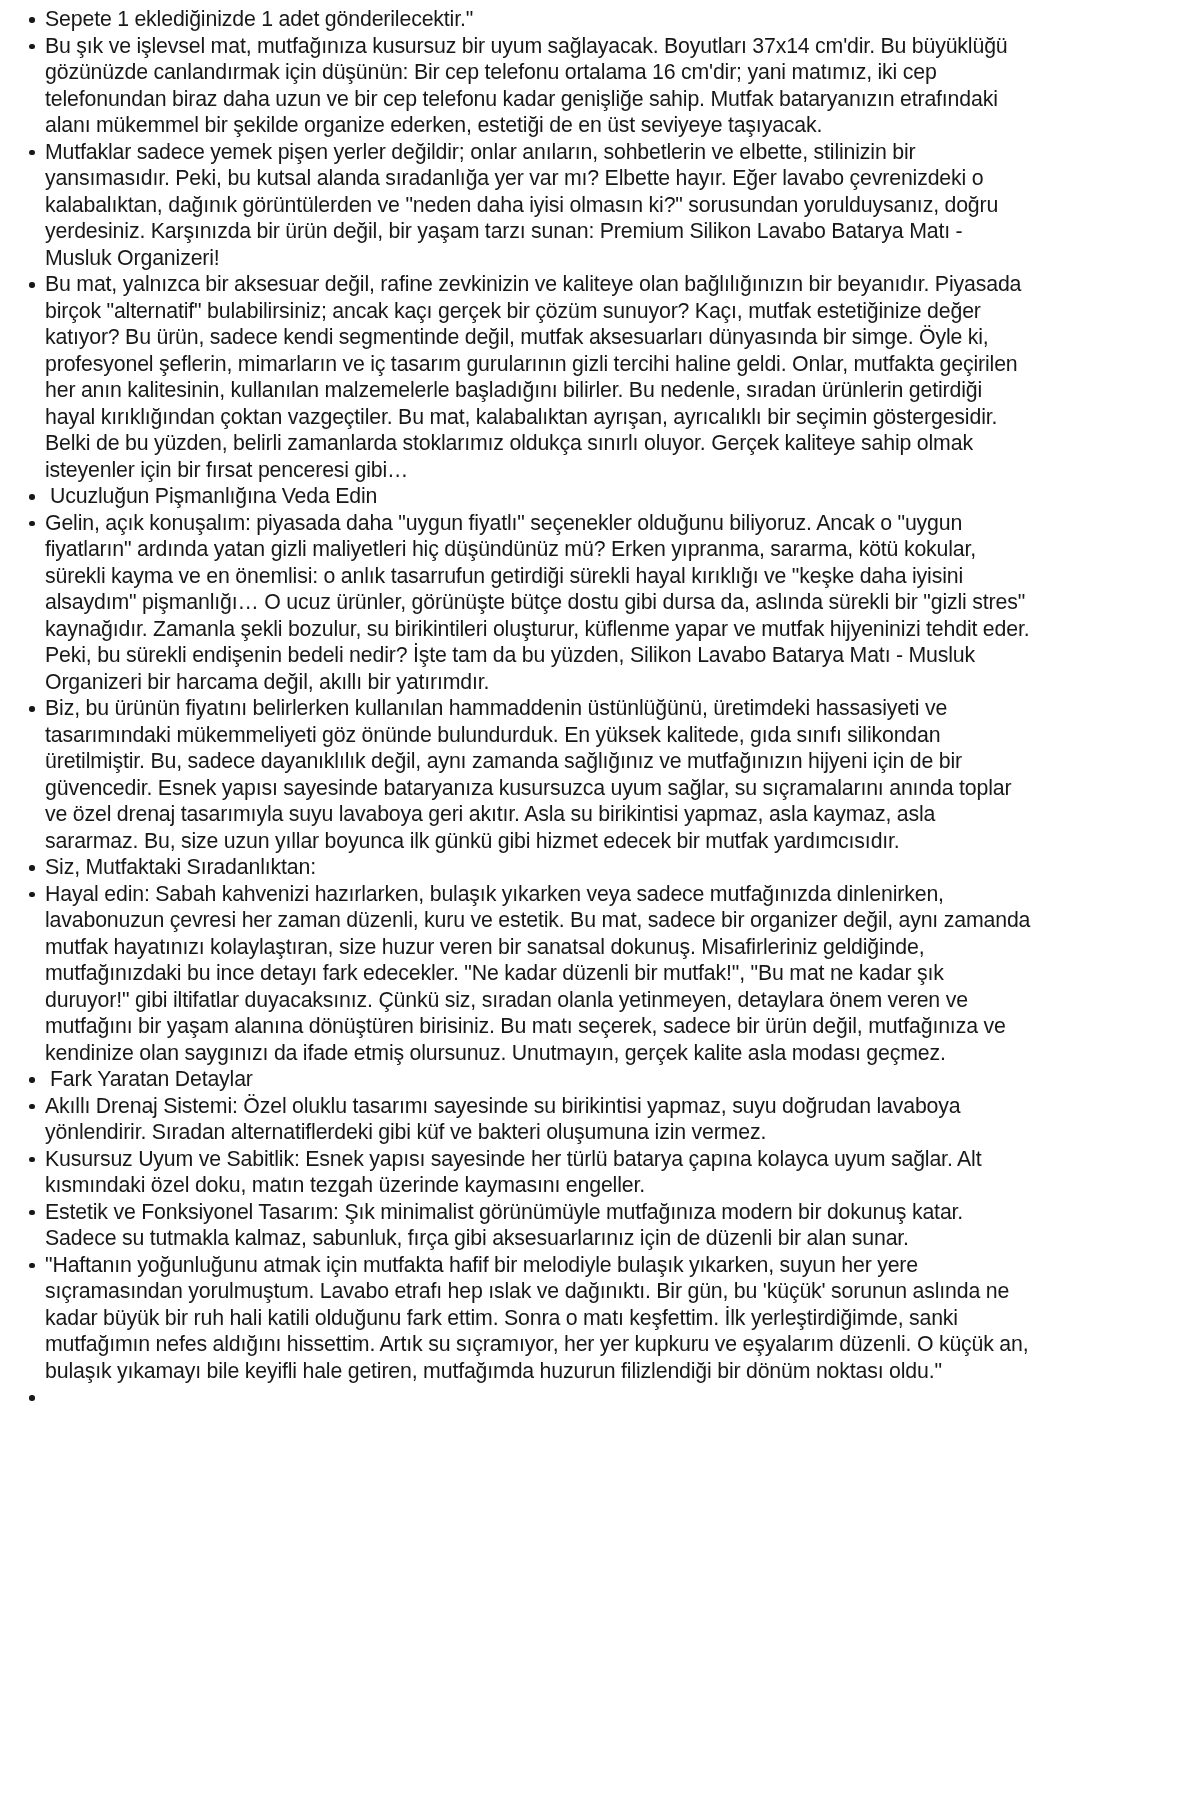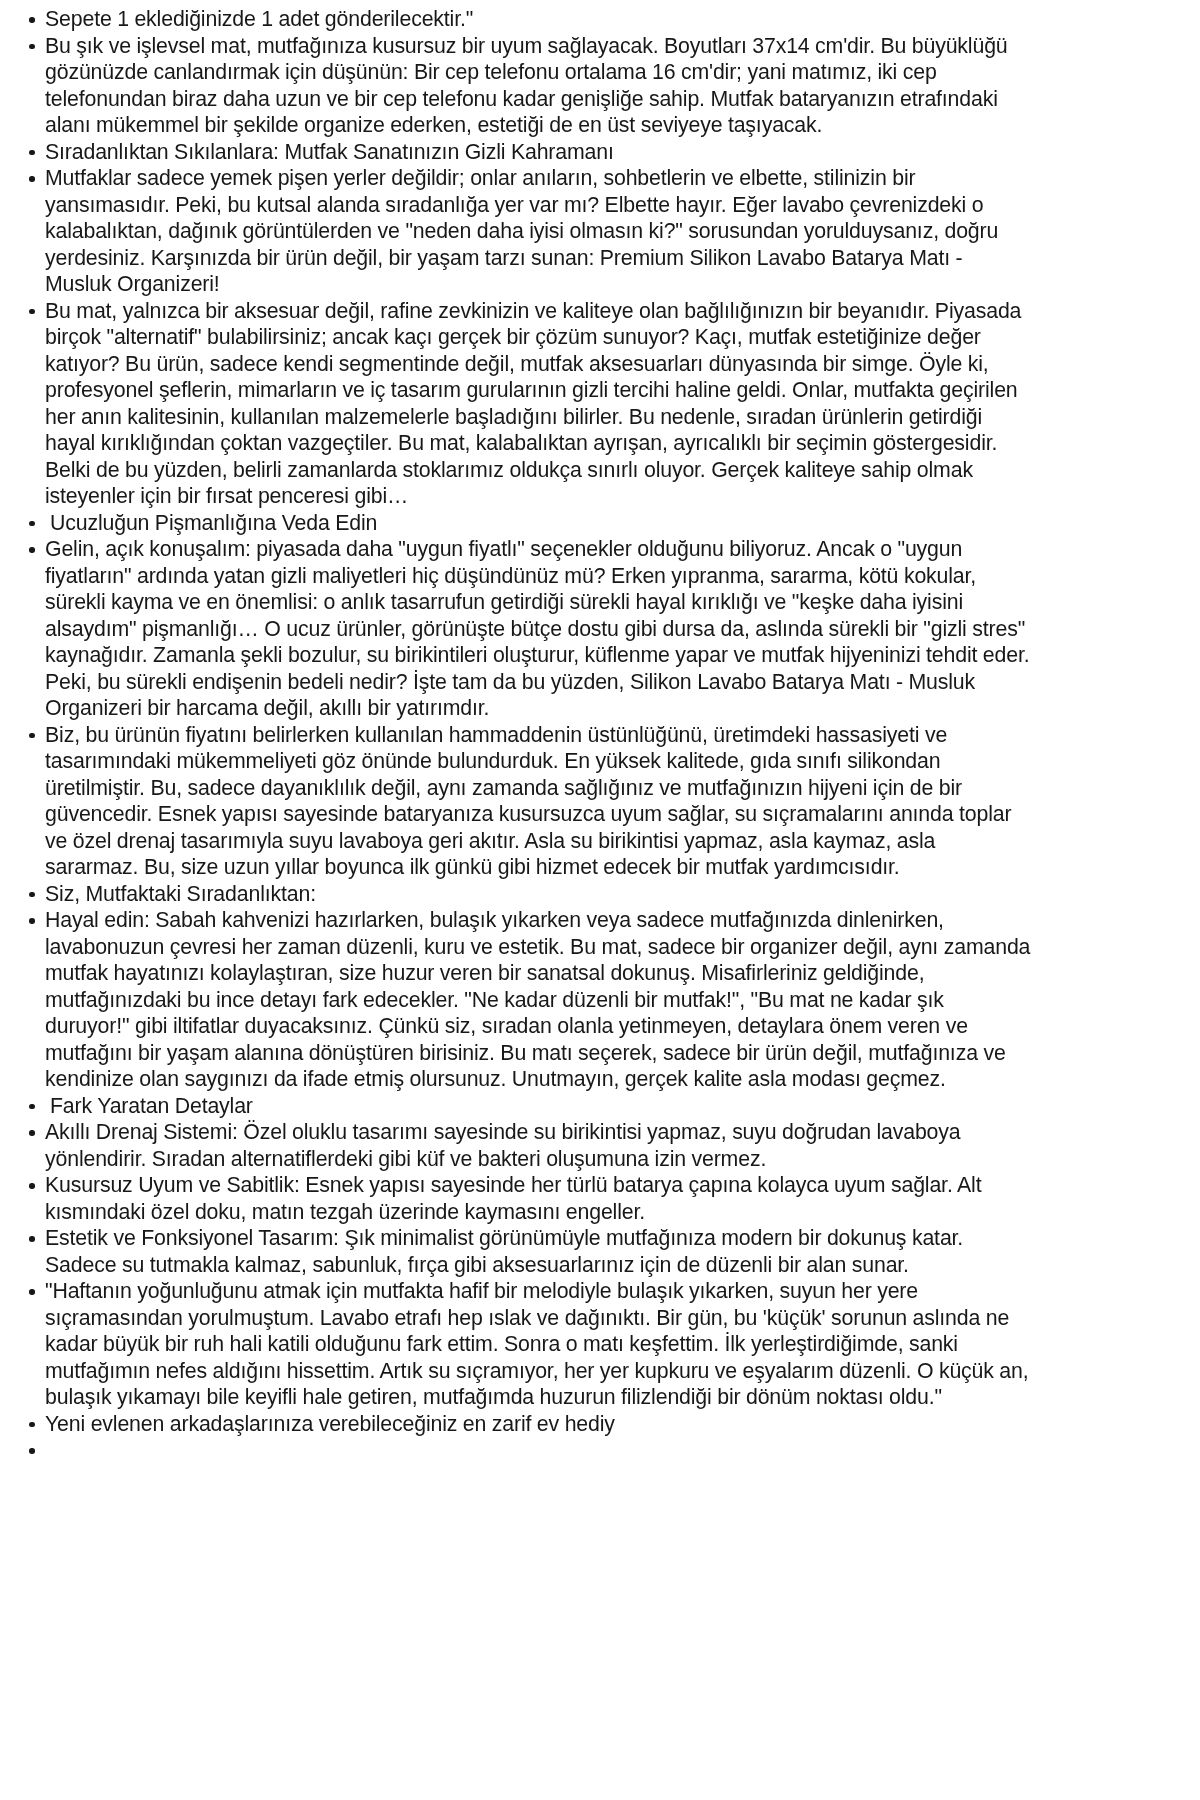--- a/index.html
+++ b/index.html
@@ -64,23 +64,20 @@
 
 <div class="page">
   <ul class="bullet-list">
     <li class="bullet-item">
         <span class="bullet-text">Sepete 1 eklediğinizde 1 adet gönderilecektir."</span>
       </li>
     <li class="bullet-item">
         <span class="bullet-text">Bu şık ve işlevsel mat, mutfağınıza kusursuz bir uyum sağlayacak. Boyutları 37x14 cm'dir. Bu büyüklüğü gözünüzde canlandırmak için düşünün: Bir cep telefonu ortalama 16 cm'dir; yani matımız, iki cep telefonundan biraz daha uzun ve bir cep telefonu kadar genişliğe sahip. Mutfak bataryanızın etrafındaki alanı mükemmel bir şekilde organize ederken, estetiği de en üst seviyeye taşıyacak.</span>
       </li>
     <li class="bullet-item">
-        <span class="bullet-text">Sıradanlıktan Sıkılanlara: Mutfak Sanatınızın Gizli Kahramanı</span>
-      </li>
-    <li class="bullet-item">
         <span class="bullet-text">Mutfaklar sadece yemek pişen yerler değildir; onlar anıların, sohbetlerin ve elbette, stilinizin bir yansımasıdır. Peki, bu kutsal alanda sıradanlığa yer var mı? Elbette hayır. Eğer lavabo çevrenizdeki o kalabalıktan, dağınık görüntülerden ve "neden daha iyisi olmasın ki?" sorusundan yorulduysanız, doğru yerdesiniz. Karşınızda bir ürün değil, bir yaşam tarzı sunan: Premium Silikon Lavabo Batarya Matı - Musluk Organizeri!</span>
       </li>
     <li class="bullet-item">
         <span class="bullet-text">Bu mat, yalnızca bir aksesuar değil, rafine zevkinizin ve kaliteye olan bağlılığınızın bir beyanıdır. Piyasada birçok "alternatif" bulabilirsiniz; ancak kaçı gerçek bir çözüm sunuyor? Kaçı, mutfak estetiğinize değer katıyor? Bu ürün, sadece kendi segmentinde değil, mutfak aksesuarları dünyasında bir simge. Öyle ki, profesyonel şeflerin, mimarların ve iç tasarım gurularının gizli tercihi haline geldi. Onlar, mutfakta geçirilen her anın kalitesinin, kullanılan malzemelerle başladığını bilirler. Bu nedenle, sıradan ürünlerin getirdiği hayal kırıklığından çoktan vazgeçtiler. Bu mat, kalabalıktan ayrışan, ayrıcalıklı bir seçimin göstergesidir. Belki de bu yüzden, belirli zamanlarda stoklarımız oldukça sınırlı oluyor. Gerçek kaliteye sahip olmak isteyenler için bir fırsat penceresi gibi…</span>
       </li>
     <li class="bullet-item lead-space">
         <span class="bullet-text">Ucuzluğun Pişmanlığına Veda Edin</span>
       </li>
     <li class="bullet-item">
         <span class="bullet-text">Gelin, açık konuşalım: piyasada daha "uygun fiyatlı" seçenekler olduğunu biliyoruz. Ancak o "uygun fiyatların" ardında yatan gizli maliyetleri hiç düşündünüz mü? Erken yıpranma, sararma, kötü kokular, sürekli kayma ve en önemlisi: o anlık tasarrufun getirdiği sürekli hayal kırıklığı ve "keşke daha iyisini alsaydım" pişmanlığı… O ucuz ürünler, görünüşte bütçe dostu gibi dursa da, aslında sürekli bir "gizli stres" kaynağıdır. Zamanla şekli bozulur, su birikintileri oluşturur, küflenme yapar ve mutfak hijyeninizi tehdit eder. Peki, bu sürekli endişenin bedeli nedir? İşte tam da bu yüzden, Silikon Lavabo Batarya Matı - Musluk Organizeri bir harcama değil, akıllı bir yatırımdır.</span>
@@ -102,20 +99,17 @@
       </li>
     <li class="bullet-item">
         <span class="bullet-text">Kusursuz Uyum ve Sabitlik: Esnek yapısı sayesinde her türlü batarya çapına kolayca uyum sağlar. Alt kısmındaki özel doku, matın tezgah üzerinde kaymasını engeller.</span>
       </li>
     <li class="bullet-item">
         <span class="bullet-text">Estetik ve Fonksiyonel Tasarım: Şık minimalist görünümüyle mutfağınıza modern bir dokunuş katar. Sadece su tutmakla kalmaz, sabunluk, fırça gibi aksesuarlarınız için de düzenli bir alan sunar.</span>
       </li>
     <li class="bullet-item">
         <span class="bullet-text">"Haftanın yoğunluğunu atmak için mutfakta hafif bir melodiyle bulaşık yıkarken, suyun her yere sıçramasından yorulmuştum. Lavabo etrafı hep ıslak ve dağınıktı. Bir gün, bu 'küçük' sorunun aslında ne kadar büyük bir ruh hali katili olduğunu fark ettim. Sonra o matı keşfettim. İlk yerleştirdiğimde, sanki mutfağımın nefes aldığını hissettim. Artık su sıçramıyor, her yer kupkuru ve eşyalarım düzenli. O küçük an, bulaşık yıkamayı bile keyifli hale getiren, mutfağımda huzurun filizlendiği bir dönüm noktası oldu."</span>
       </li>
-    <li class="bullet-item">
-        <span class="bullet-text">Yeni evlenen arkadaşlarınıza verebileceğiniz en zarif ev hediy</span>
-      </li>
     <li class="bullet-item empty">
         <span class="bullet-text"></span>
       </li>
   </ul>
 </div>
 
 </body></html>

